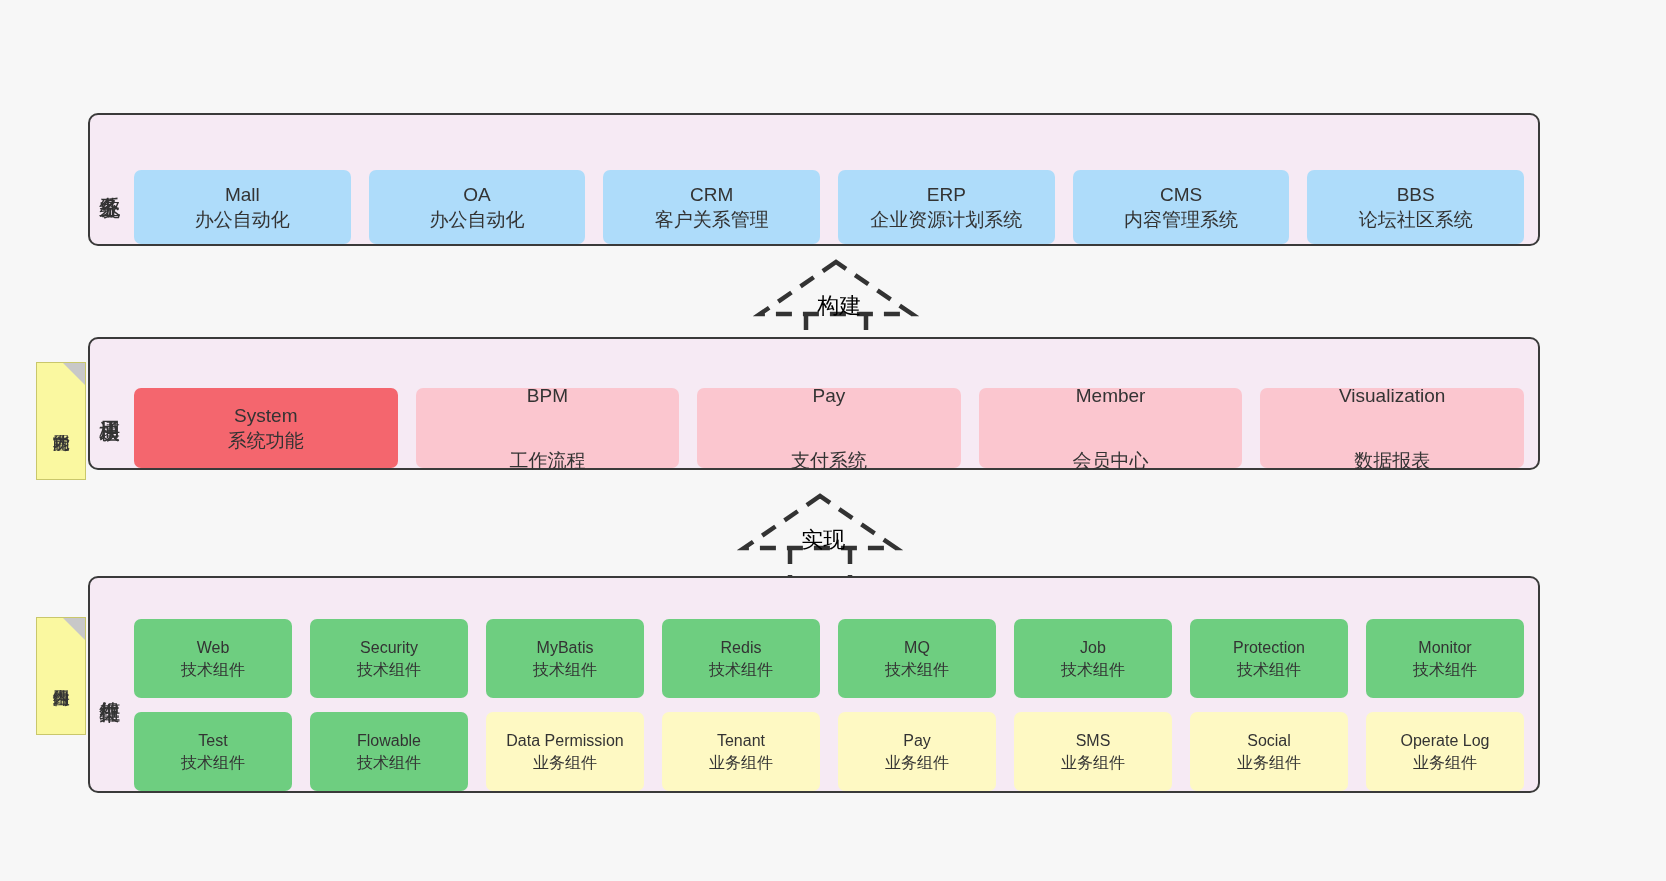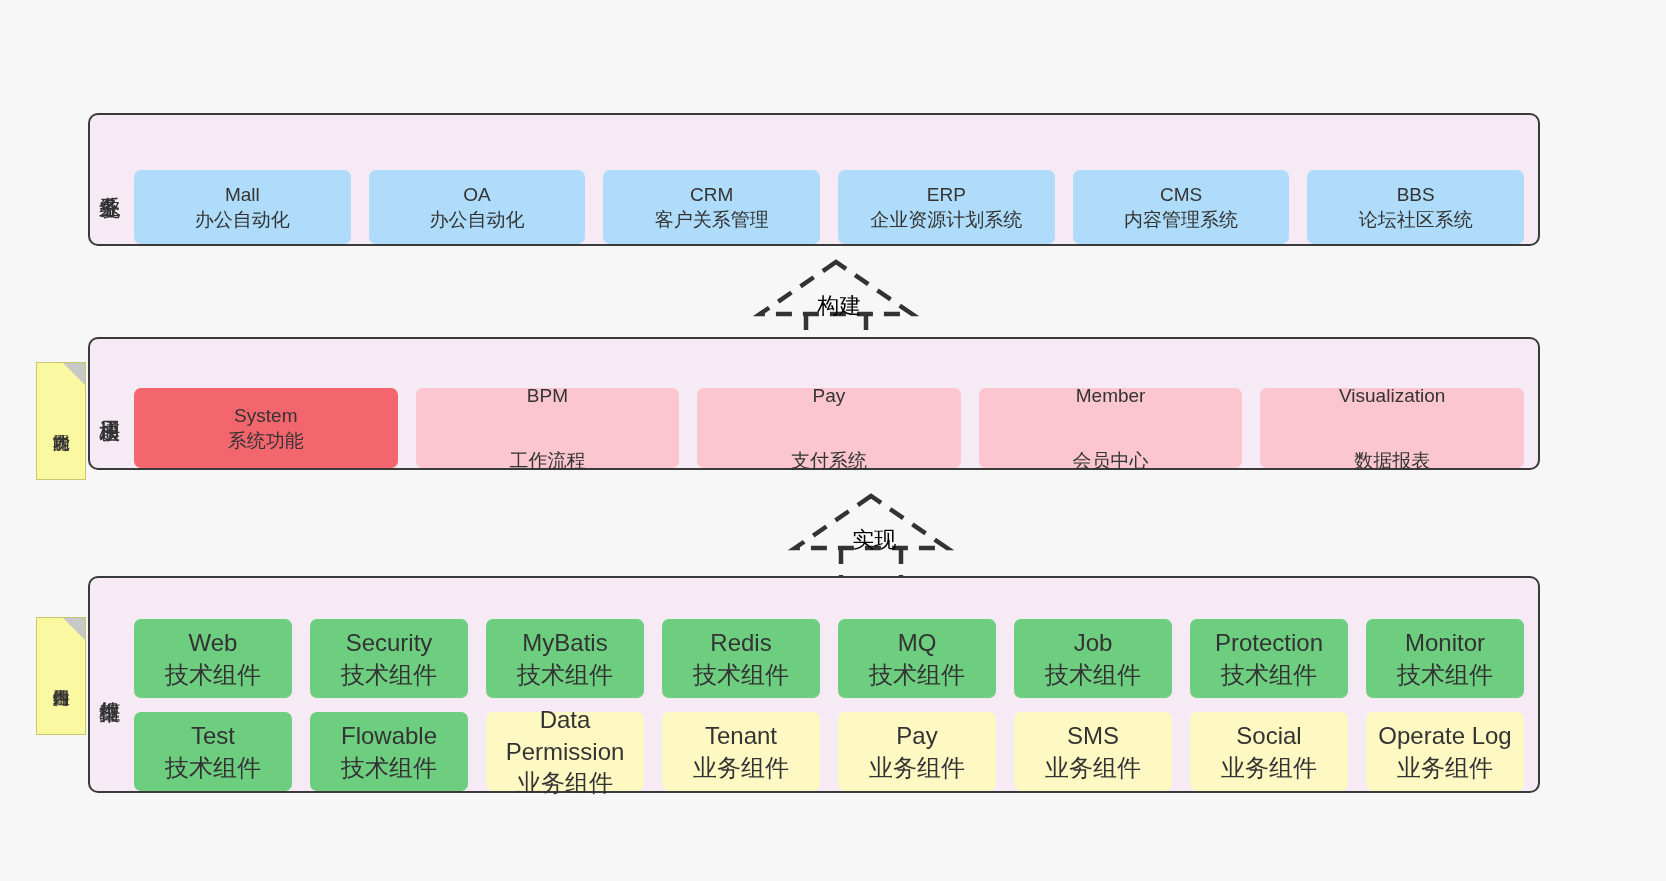--- a/index.html
+++ b/index.html
@@ -97,21 +97,21 @@
   #layer-business .node { height: 74px; }
 
   
   #layer-common { left: 88px; top: 337px; width: 1452px; height: 133px; }
   #layer-common .layer-body { padding: 0 14px 0 4px; }
   #layer-common .node { height: 80px; }
 
   
   #layer-framework { left: 88px; top: 576px; width: 1452px; height: 217px; }
   #layer-framework .layer-body { padding: 0 14px 0 4px; gap: 14px; }
-  #layer-framework .node { height: 79px; font-size: 24px; }
+  #layer-framework .node { height: 79px; font-size: 16px; }
 
   
   .note {
     position: absolute;
     background: #FAF8A0;
     border: 1px solid #C9C76B;
     box-sizing: border-box;
     display: flex;
     align-items: center;
     justify-content: center;
@@ -152,21 +152,21 @@
     font-size: 22px;
     line-height: 1;
     color: #000000;
     background: transparent;
     padding: 0 1px;
     white-space: nowrap;
     user-select: none;
   }
   #arrow-build    { left: 756px; top: 258px; }
   #arrow-build .uml-arrow-label { bottom: 36px; left: 52%; }
-  #arrow-realize  { left: 791px; top: 492px; }
+  #arrow-realize  { left: 740px; top: 492px; }
   #arrow-realize .uml-arrow-label { bottom: 36px; left: 52%; }
 </style>
 </head>
 <body>
 
 <div class="canvas">
 
   <div class="layer" id="layer-business">
     <div class="layer-label">业务系统</div>
     <div class="layer-body">

